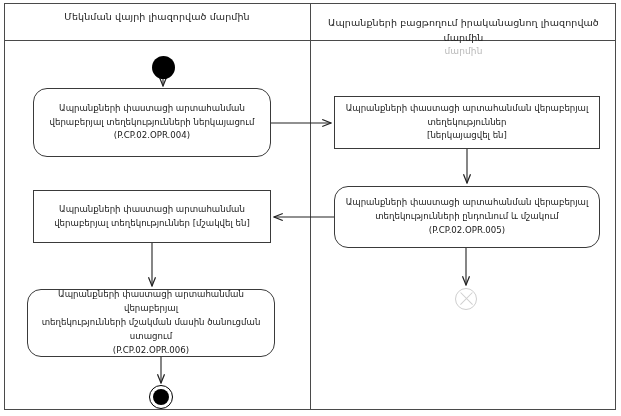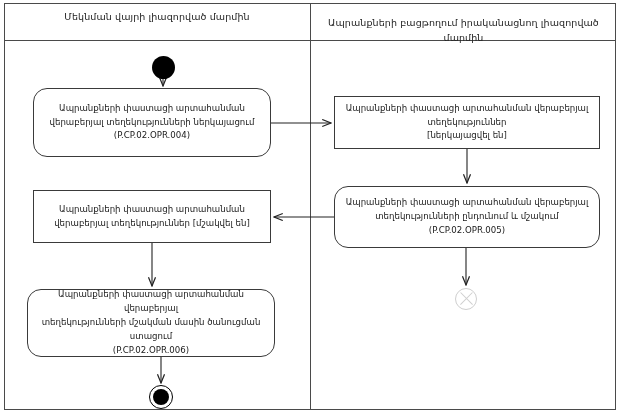--- a/index.html
+++ b/index.html
@@ -180,20 +180,21 @@
   <div class="lane-frame"></div>
   <div class="lane-divider-v"></div>
   <div class="lane-header-sep"></div>
 
   <div class="lane-title" id="lane-title-left">
     <span>Մեկնման վայրի լիազորված մարմին</span>
   </div>
 
   <div class="lane-title" id="lane-title-right">
     <span>Ապրանքների բացթողում իրականացնող լիազորված մարմին</span>
+    <span class="lane-title-faded">մարմին</span>
   </div>
 
   <svg class="edge-svg" viewBox="0 0 621 416" xmlns="http://www.w3.org/2000/svg">
     <defs>
       <marker id="arrowhead" markerWidth="9" markerHeight="9" refX="8" refY="3.2" orient="auto" markerUnits="strokeWidth">
         <path d="M0,0 L8,3.2 L0,6.4" fill="none" stroke="#222222" stroke-width="1.1"></path>
       </marker>
     </defs>
 
     <path class="edge-line" d="M163,79 L163,86" marker-end="url(#arrowhead)"></path>

